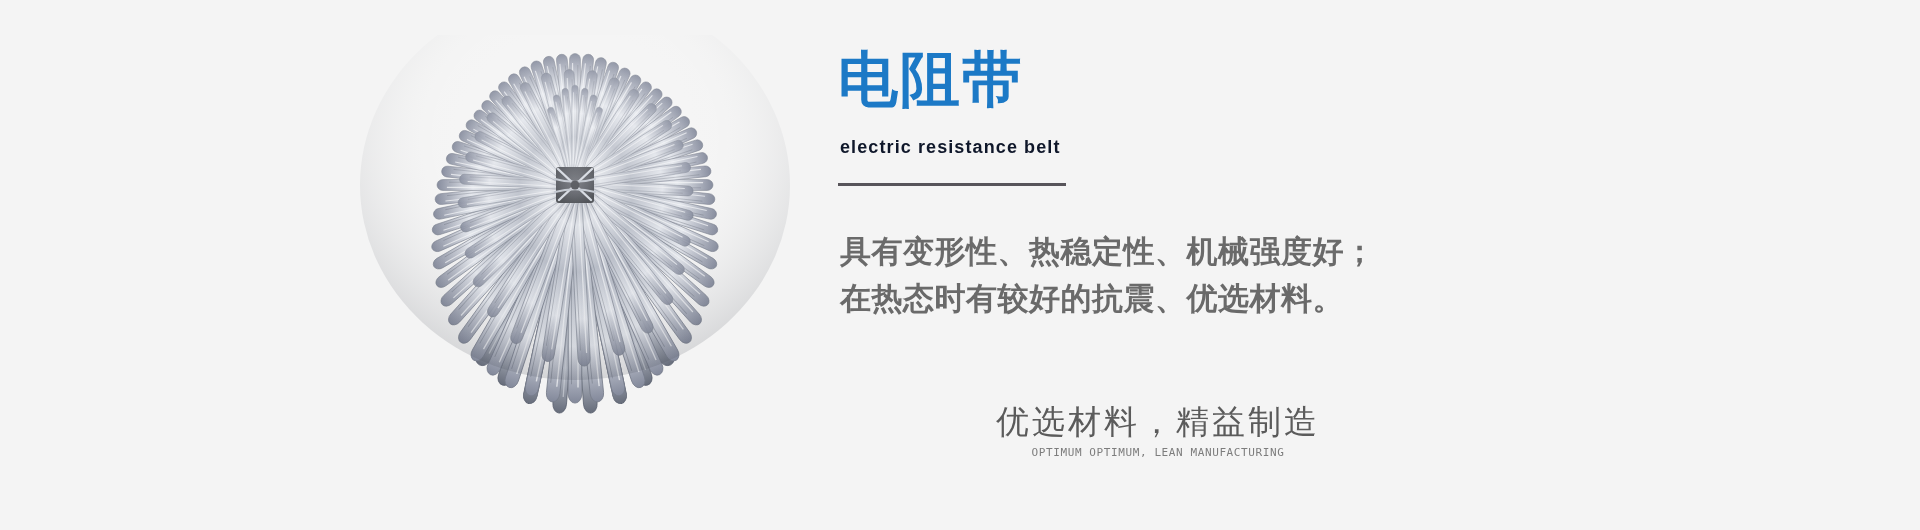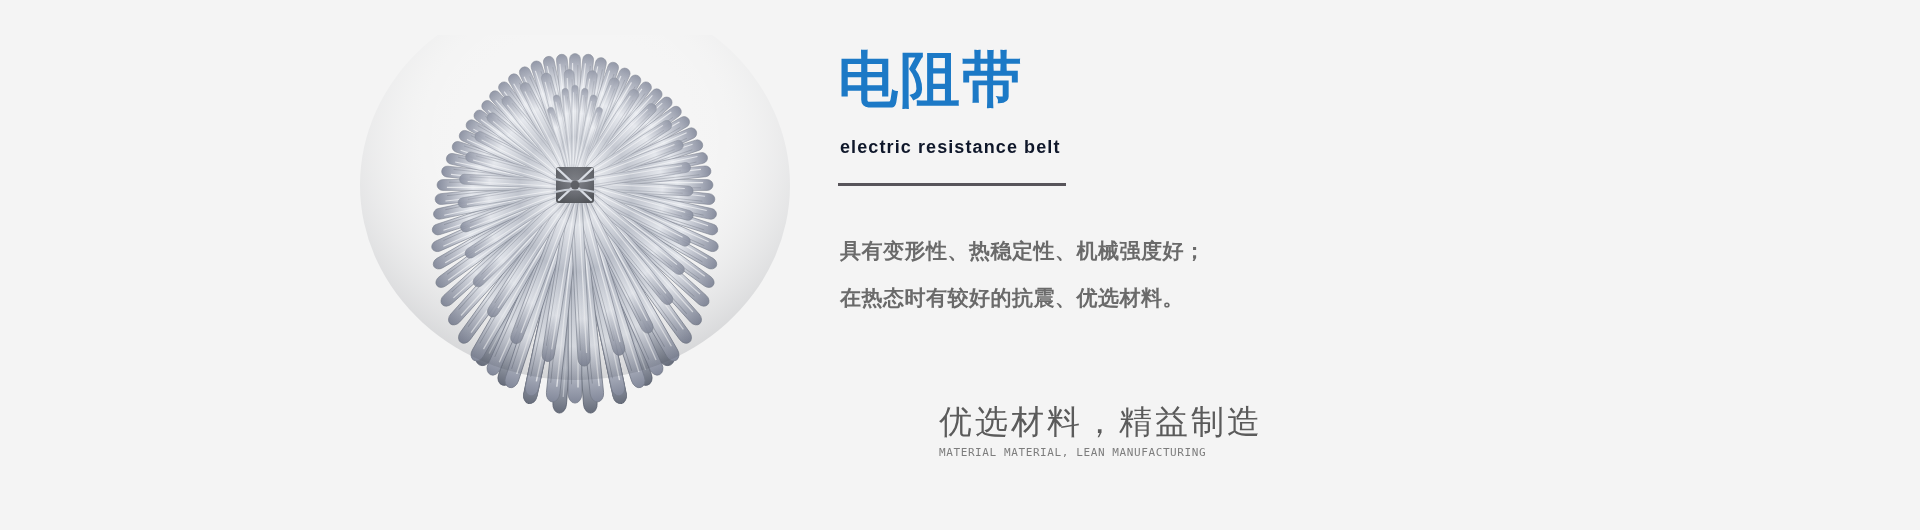--- a/index.html
+++ b/index.html
@@ -76,34 +76,35 @@
     background: #57545a;
   }
 
   .desc {
     position: absolute;
     left: 2px;
     top: 228px;
     width: 640px;
   }
   .desc-line {
-    font-size: 21px;
+    font-size: 31px;
     line-height: 47px;
     font-weight: 700;
     color: #6a6a6a;
     letter-spacing: 0.5px;
     white-space: nowrap;
     font-family: Liberation Serif, serif;
   }
 
   .tagline-block {
     position: absolute;
-    left: 101px;
+    left: 110px;
     top: 400px;
     width: 420px;
+    text-align: center;
   }
   .tagline-cn {
     font-size: 33px;
     line-height: 44px;
     font-weight: 400;
     color: #5b5b5b;
     letter-spacing: 3px;
     white-space: nowrap;
   }
   .tagline-en {
@@ -508,17 +509,17 @@
 
     <div class="divider"></div>
 
     <div class="desc">
       <div class="desc-line">具有变形性、热稳定性、机械强度好；</div>
       <div class="desc-line">在热态时有较好的抗震、优选材料。</div>
     </div>
 
     <div class="tagline-block">
       <div class="tagline-cn">优选材料，精益制造</div>
-      <div class="tagline-en">MATERIAL MATERIAL, LEAN MANUFACTURING</div>
+      <div class="tagline-en">OPTIMUM OPTIMUM, LEAN MANUFACTURING</div>
     </div>
 
   </div>
 </div>
 
 </body></html>

